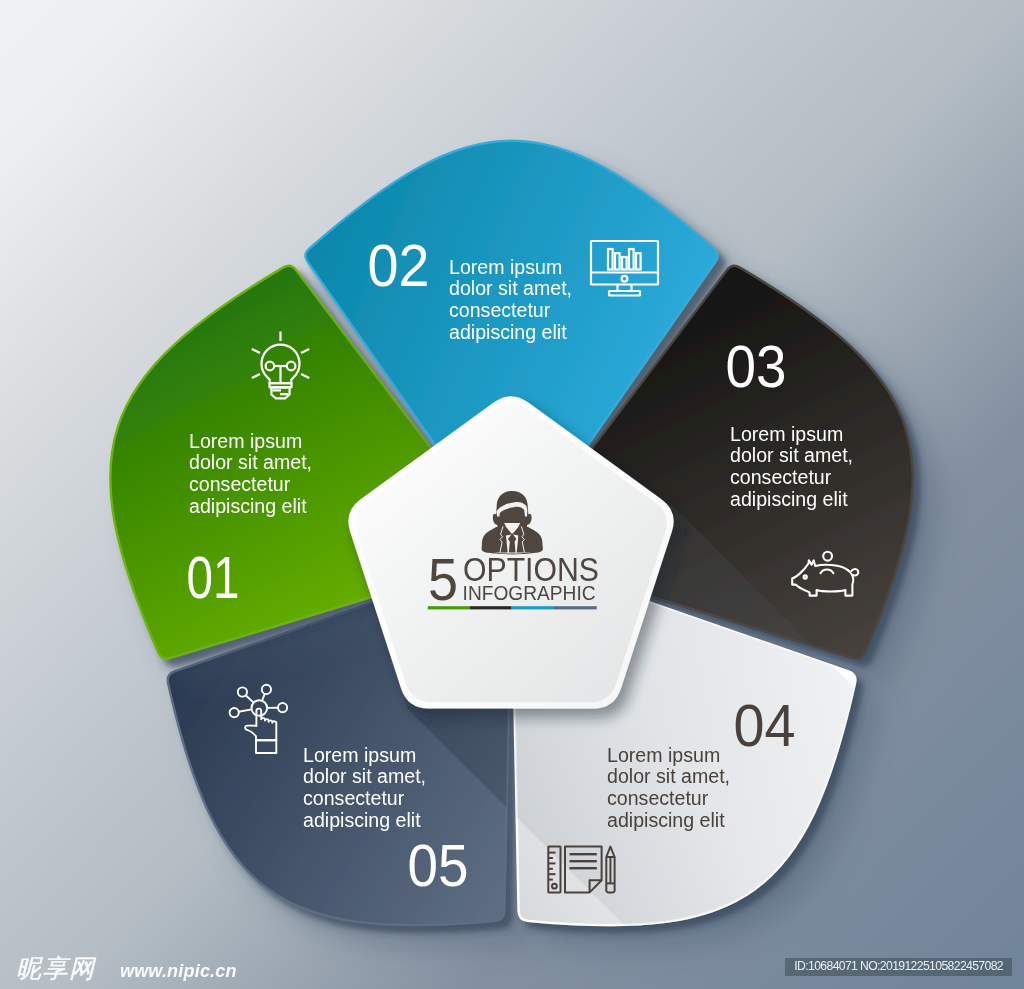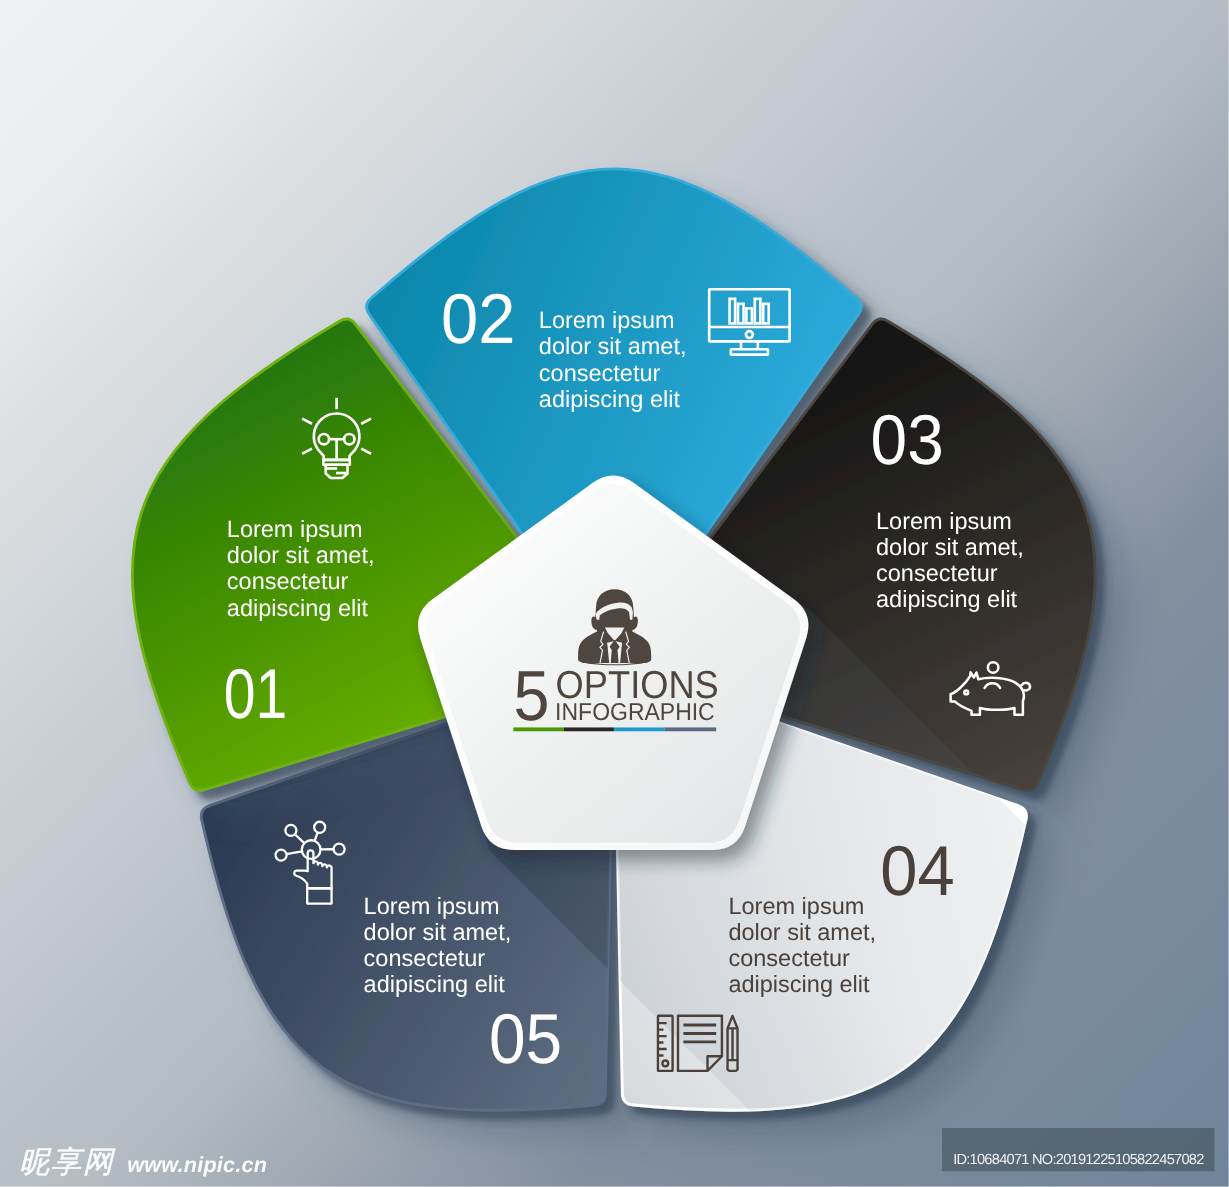--- a/index.html
+++ b/index.html
@@ -4,23 +4,23 @@
 <style>
   html,body{margin:0;padding:0;background:#fff;}
   body{width:1024px;height:989px;overflow:hidden;
        font-family:"Liberation Sans",sans-serif;}
   #stage{position:relative;width:1024px;height:989px;}
   svg#art{display:block;position:absolute;left:0;top:0;}
   .num{font-family:"Liberation Sans",sans-serif;font-size:58.9px;font-weight:400;}
   .body{font-family:"Liberation Sans",sans-serif;font-size:19.6px;font-weight:400;}
   .wm{position:absolute;left:16px;bottom:4px;color:#fff;opacity:.95;}
   .wm-logo{font-size:25px;font-weight:normal;font-style:italic;letter-spacing:1.5px;-webkit-text-stroke:0.4px #fff;}
-  .wm-url{font-size:18px;font-weight:bold;font-style:italic;letter-spacing:0.2px;margin-left:6px;}
+  .wm-url{font-size:18px;font-weight:bold;font-style:italic;letter-spacing:0.2px;margin-left:20px;}
   .idbadge{position:absolute;right:12px;bottom:13px;background:rgba(57,73,81,.52);
-           color:#edf0f2;font-size:12.2px;padding:21px 9px 4px 9px;letter-spacing:-0.62px;
+           color:#edf0f2;font-size:12.2px;padding:3px 9px 4px 9px;letter-spacing:-0.62px;
            line-height:11px;}
 </style>
 </head>
 <body>
 
 <div id="stage">
 <svg id="art" width="1024" height="989" viewBox="0 0 1024 989" xmlns="http://www.w3.org/2000/svg">
  <defs>
   <linearGradient id="bg" gradientUnits="userSpaceOnUse" x1="0" y1="0" x2="1024" y2="989">
     <stop offset="0" stop-color="#f0f1f2"></stop>

